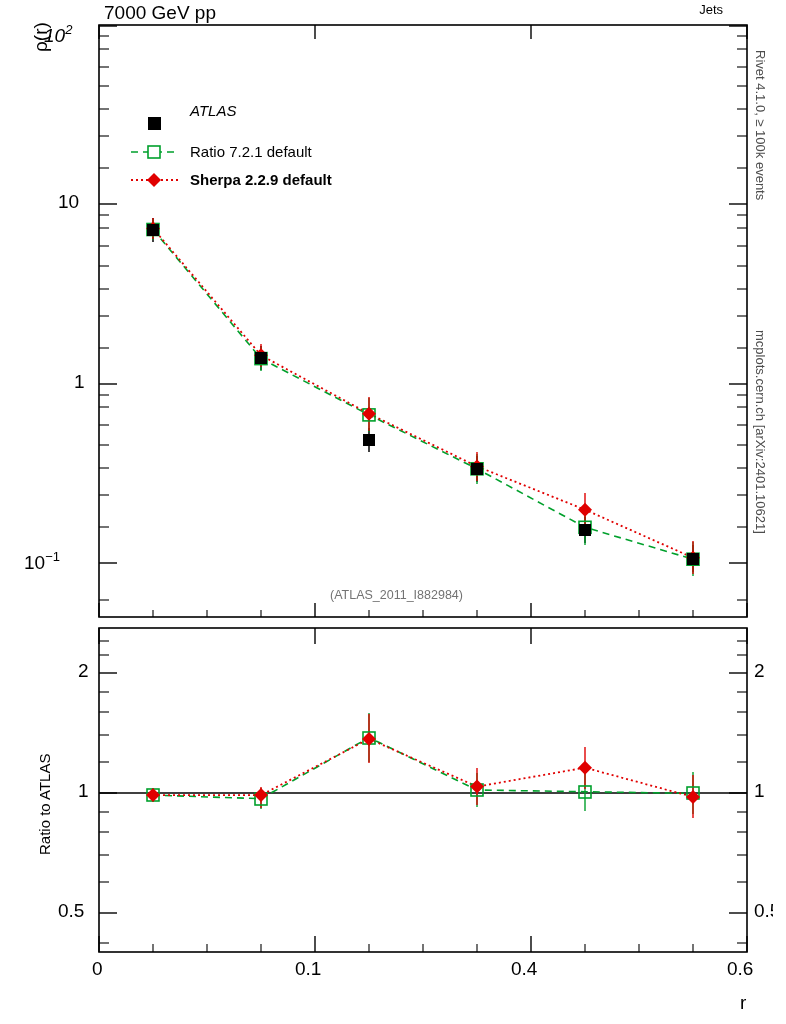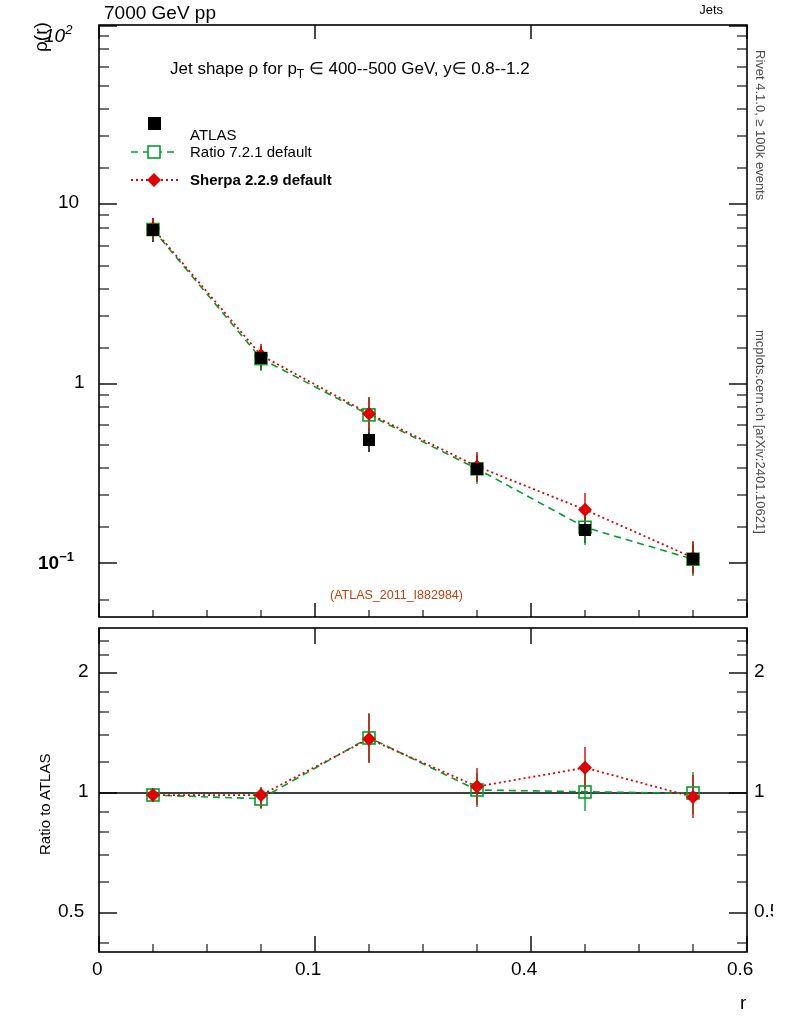--- a/index.html
+++ b/index.html
@@ -11,40 +11,37 @@
 
   #topleft { left:104px; top:2px; font-size:19px; }
   #topright { right:50px; top:2px; font-size:13px; }
 
   #plot-title { left:170px; top:58px; font-size:17px; }
 
   .axis-label { font-size:19px; }
 
   .right-side { font-size:13px; color:#4d4d4d; }
 
-  #watermark { font-size:12.5px; color:#c2410c; left:330px; top:588px; }
+  #watermark { font-size:12.5px; color:#737373; left:330px; top:588px; }
 
   svg { position:absolute; left:0; top:0; }
 
   .legend-text { font-size:15px; }
 </style>
 </head>
 <body>
 
 <div id="root">
 
   <div class="txt" id="topleft">7000 GeV pp</div>
   <div class="txt" id="topright">Jets</div>
 
   <div class="vtxt right-side" style="left:768px; top:50px; transform:rotate(90deg);">Rivet 4.1.0, ≥ 100k events</div>
   <div class="vtxt right-side" style="left:768px; top:330px; transform:rotate(90deg);">mcplots.cern.ch [arXiv:2401.10621]</div>
 
-  <div class="txt" id="plot-title">
-    <span>Jet shape ρ for p</span><span style="font-size:12px; vertical-align:-4px;">T</span><span> ∈ 400--500 GeV, y∈ 0.8--1.2</span>
-  </div>
 
   <div class="vtxt axis-label" style="left:30px; top:52px; transform:rotate(-90deg);">ρ(r)</div>
   <div class="vtxt" style="left:36px; top:855px; transform:rotate(-90deg); font-size:15px;">Ratio to ATLAS</div>
 
   <div class="txt" style="left:740px; top:992px; font-size:19px;">r</div>
 
   <div class="txt" id="watermark">(ATLAS_2011_I882984)</div>
 
   <svg width="786" height="1024">
 
@@ -306,35 +303,35 @@
       <polygon points="153,788.1 160,795.1 153,802.1 146,795.1"></polygon>
       <polygon points="261,788.1 268,795.1 261,802.1 254,795.1"></polygon>
       <polygon points="369,731.9 376,738.9 369,745.9 362,738.9"></polygon>
       <polygon points="477,779.6 484,786.6 477,793.6 470,786.6"></polygon>
       <polygon points="585,760.7 592,767.7 585,774.7 578,767.7"></polygon>
       <polygon points="693,789.9 700,796.9 693,803.9 686,796.9"></polygon>
     </g>
 
   </svg>
 
-  <div class="txt" style="left:38px; top:549px; font-size:19px;font-weight:bold;">10<span style="font-size:13px; vertical-align:8px;">−1</span></div>
+  <div class="txt" style="left:24px; top:549px; font-size:19px;">10<span style="font-size:13px; vertical-align:8px;">−1</span></div>
   <div class="txt" style="left:74px; top:371px; font-size:19px;">1</div>
   <div class="txt" style="left:58px; top:191px; font-size:19px;">10</div>
   <div class="txt" style="left:44px; top:22px; font-size:19px;font-style:italic;">10<span style="font-size:13px; vertical-align:8px;">2</span></div>
 
   <div class="txt" style="left:58px; top:900px; font-size:19px;">0.5</div>
   <div class="txt" style="left:78px; top:780px; font-size:19px;">1</div>
   <div class="txt" style="left:78px; top:660px; font-size:19px;">2</div>
 
   <div class="txt" style="left:754px; top:900px; font-size:19px;">0.5</div>
   <div class="txt" style="left:754px; top:780px; font-size:19px;">1</div>
   <div class="txt" style="left:754px; top:660px; font-size:19px;">2</div>
 
   <div class="txt" style="left:92px; top:958px; font-size:19px;">0</div>
   <div class="txt" style="left:295px; top:958px; font-size:19px;">0.1</div>
   <div class="txt" style="left:511px; top:958px; font-size:19px;">0.4</div>
   <div class="txt" style="left:727px; top:958px; font-size:19px;">0.6</div>
 
-  <div class="txt legend-text" style="left:190px; top:126px;">ATLAS</div>
+  <div class="txt legend-text" style="left:190px; top:102px;font-style:italic;">ATLAS</div>
   <div class="txt legend-text" style="left:190px; top:143px;">Ratio 7.2.1 default</div>
   <div class="txt legend-text" style="left:190px; top:171px;font-weight:bold;">Sherpa 2.2.9 default</div>
 
 </div>
 
 </body></html>

